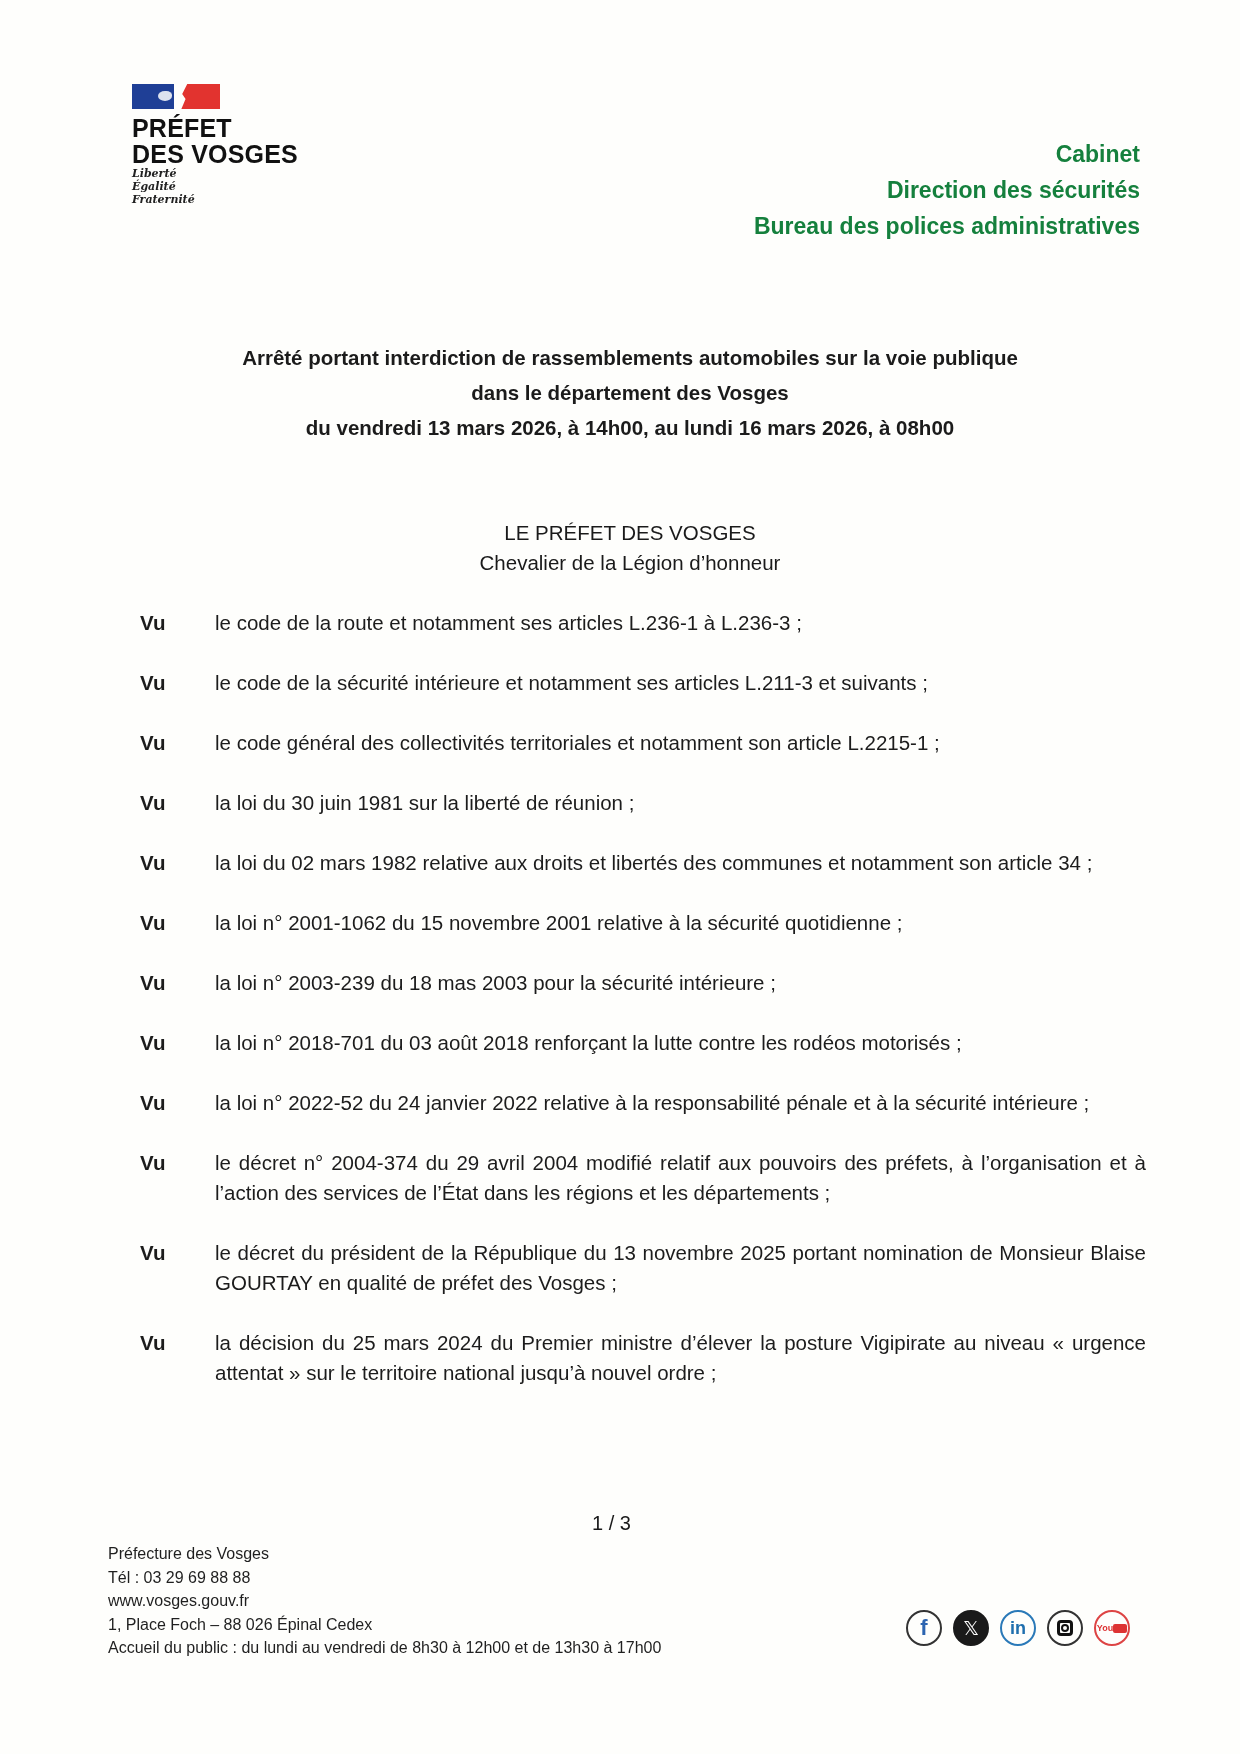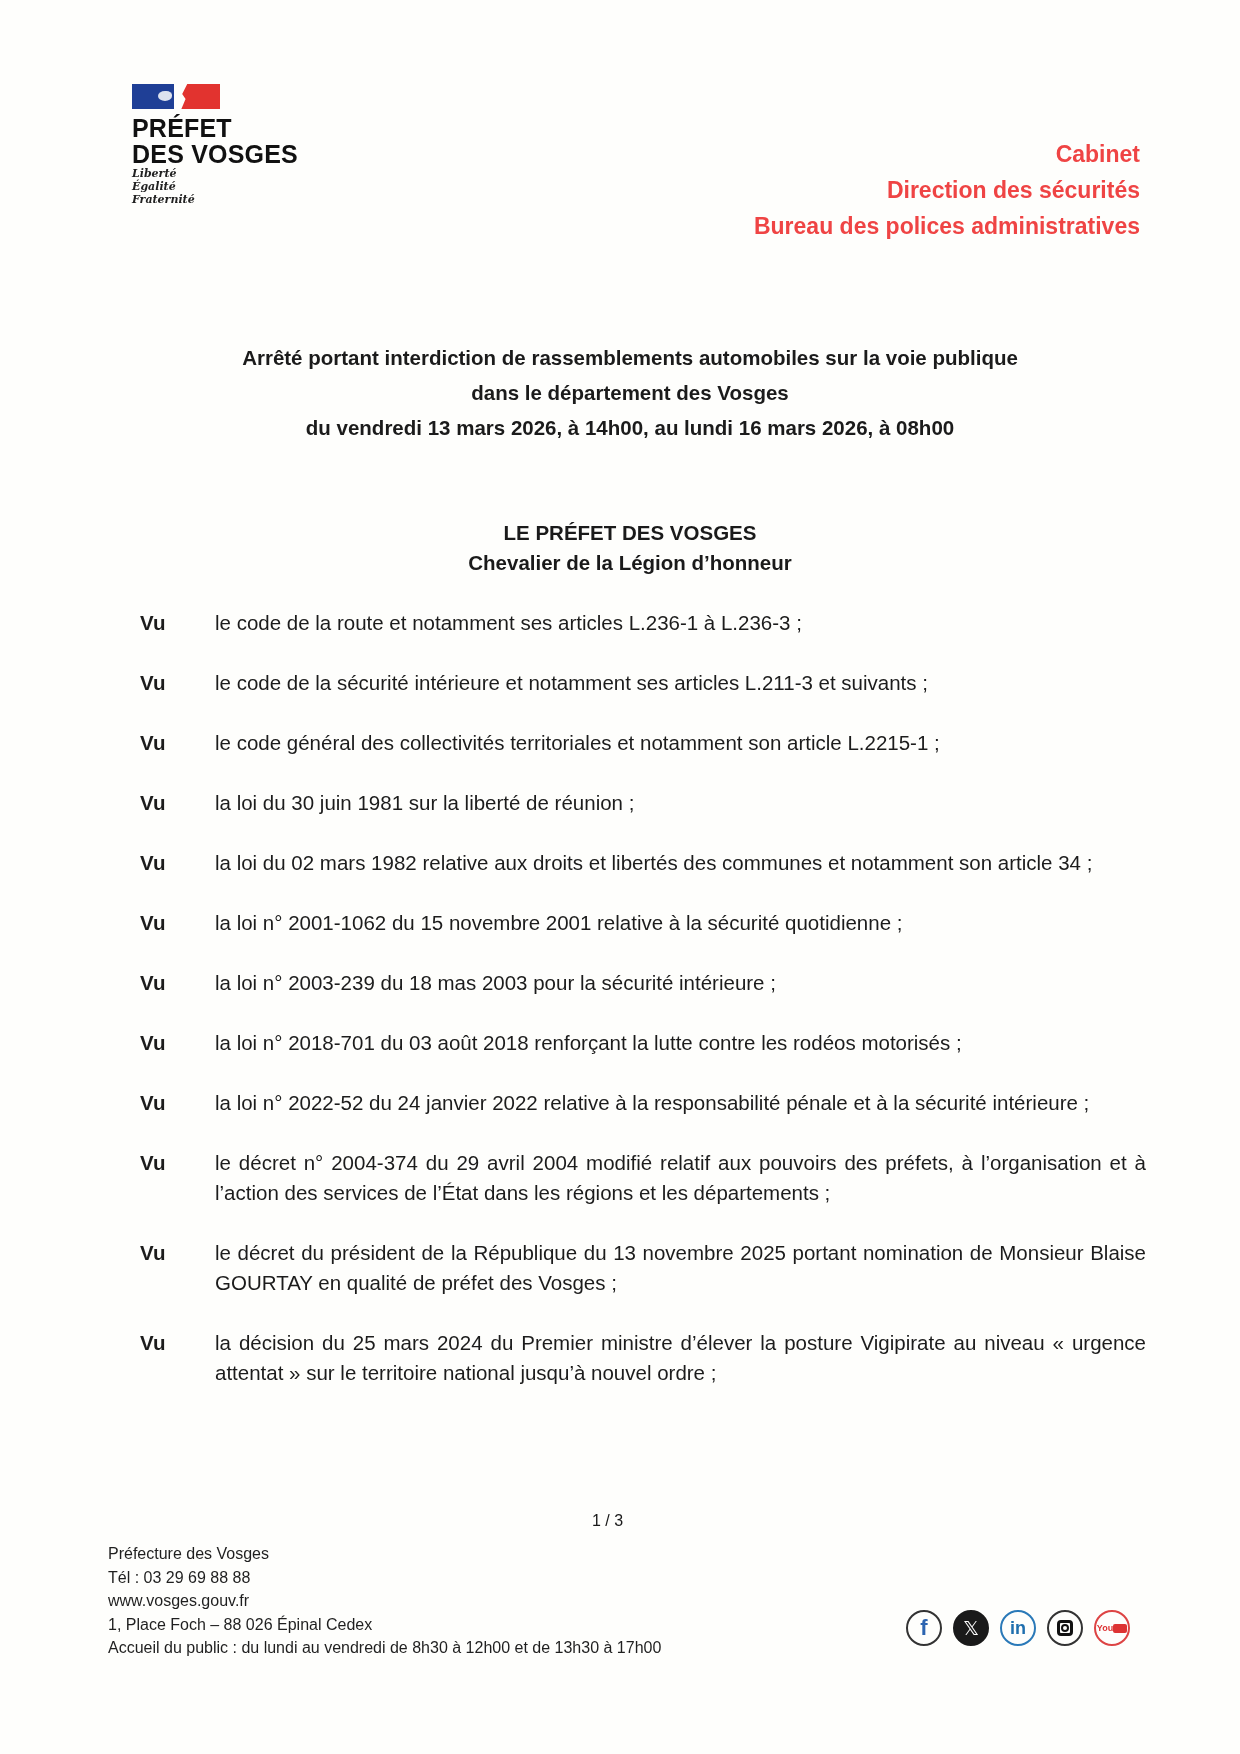--- a/index.html
+++ b/index.html
@@ -13,35 +13,35 @@
   
   .logo { position: absolute; left: 132px; top: 84px; }
   .flag { display: flex; gap: 4px; height: 25px; }
   .flag .blue { width: 42px; height: 25px; background: #1f3f96; position: relative; }
   .flag .blue::after { content: ""; position: absolute; right: 2px; top: 7px; width: 14px; height: 10px; border-radius: 50% 40% 50% 50%; background: #fff; opacity: .85; }
   .flag .red { width: 42px; height: 25px; background: #e2332f; clip-path: polygon(22% 0, 100% 0, 100% 100%, 8% 100%, 18% 60%, 10% 40%); }
   .logo-title { margin-top: 6px; font-weight: 700; font-size: 25px; line-height: 26px; letter-spacing: .2px; color: #111; }
   .devise { font-family: "DejaVu Serif", "Liberation Serif", serif; font-style: italic; font-weight: 700; font-size: 11px; line-height: 13px; color: #222; }
 
   
-  .service { position: absolute; right: 100px; top: 136px; text-align: right; font-weight: 700; font-size: 23px; line-height: 36px; color: #ef4444; }
+  .service { position: absolute; right: 100px; top: 136px; text-align: right; font-weight: 700; font-size: 23px; line-height: 36px; color: #15803d; }
 
   
   .title { position: absolute; left: 140px; width: 980px; top: 340px; text-align: center; font-weight: 700; font-size: 20.5px; line-height: 35px; color: #1b1b1b; }
 
-  .authority { position: absolute; left: 140px; width: 980px; top: 518px; text-align: center; font-weight: 700; font-size: 20.5px; line-height: 30px; }
+  .authority { position: absolute; left: 140px; width: 980px; top: 518px; text-align: center; font-weight: 400; font-size: 20.5px; line-height: 30px; }
 
   
   .vu-list { position: absolute; left: 112px; top: 608px; width: 1034px; }
   .vu-item { display: flex; align-items: flex-start; font-size: 20.5px; line-height: 30px; color: #1c1c1c; }
   .vu-label { width: 75px; flex: 0 0 75px; font-weight: 700; margin-left: 28px; }
   .vu-text { flex: 1; text-align: justify; }
 
   
-  .pagenum { position: absolute; left: 592px; top: 1512px; font-size: 16px; }
+  .pagenum { position: absolute; left: 592px; top: 1512px; font-size: 20px; }
   .footer-address { position: absolute; left: 108px; top: 1542px; font-size: 16px; line-height: 23.5px; color: #1f1f1f; }
   .social { position: absolute; left: 906px; top: 1610px; display: flex; gap: 11px; }
   .social .ico { width: 36px; height: 36px; border-radius: 50%; border: 2px solid #333; box-sizing: border-box; display: flex; align-items: center; justify-content: center; font-weight: 700; }
   .ico.fb { color: #2c64b0; font-size: 22px; font-family: "Liberation Sans", sans-serif; }
   .ico.x { background: #1a1a1a; color: #fff; font-size: 20px; border-color: #1a1a1a; font-weight: 400; }
   .ico.li { color: #1f6fae; border-color: #2a79b8; font-size: 18px; }
   .ico.ig { color: #111; }
   .ico.ig .cam { width: 16px; height: 16px; border: 3px solid #111; border-radius: 4px; box-sizing: border-box; position: relative; }
   .ico.ig .cam::after { content: ""; position: absolute; left: 2px; top: 2px; width: 6px; height: 6px; border: 2px solid #111; border-radius: 50%; box-sizing: content-box; left: 1px; top: 1px; width: 4px; height: 4px; }
   .ico.yt { border-color: #d44; color: #d33; font-size: 9px; line-height: 9px; flex-direction: row; }

